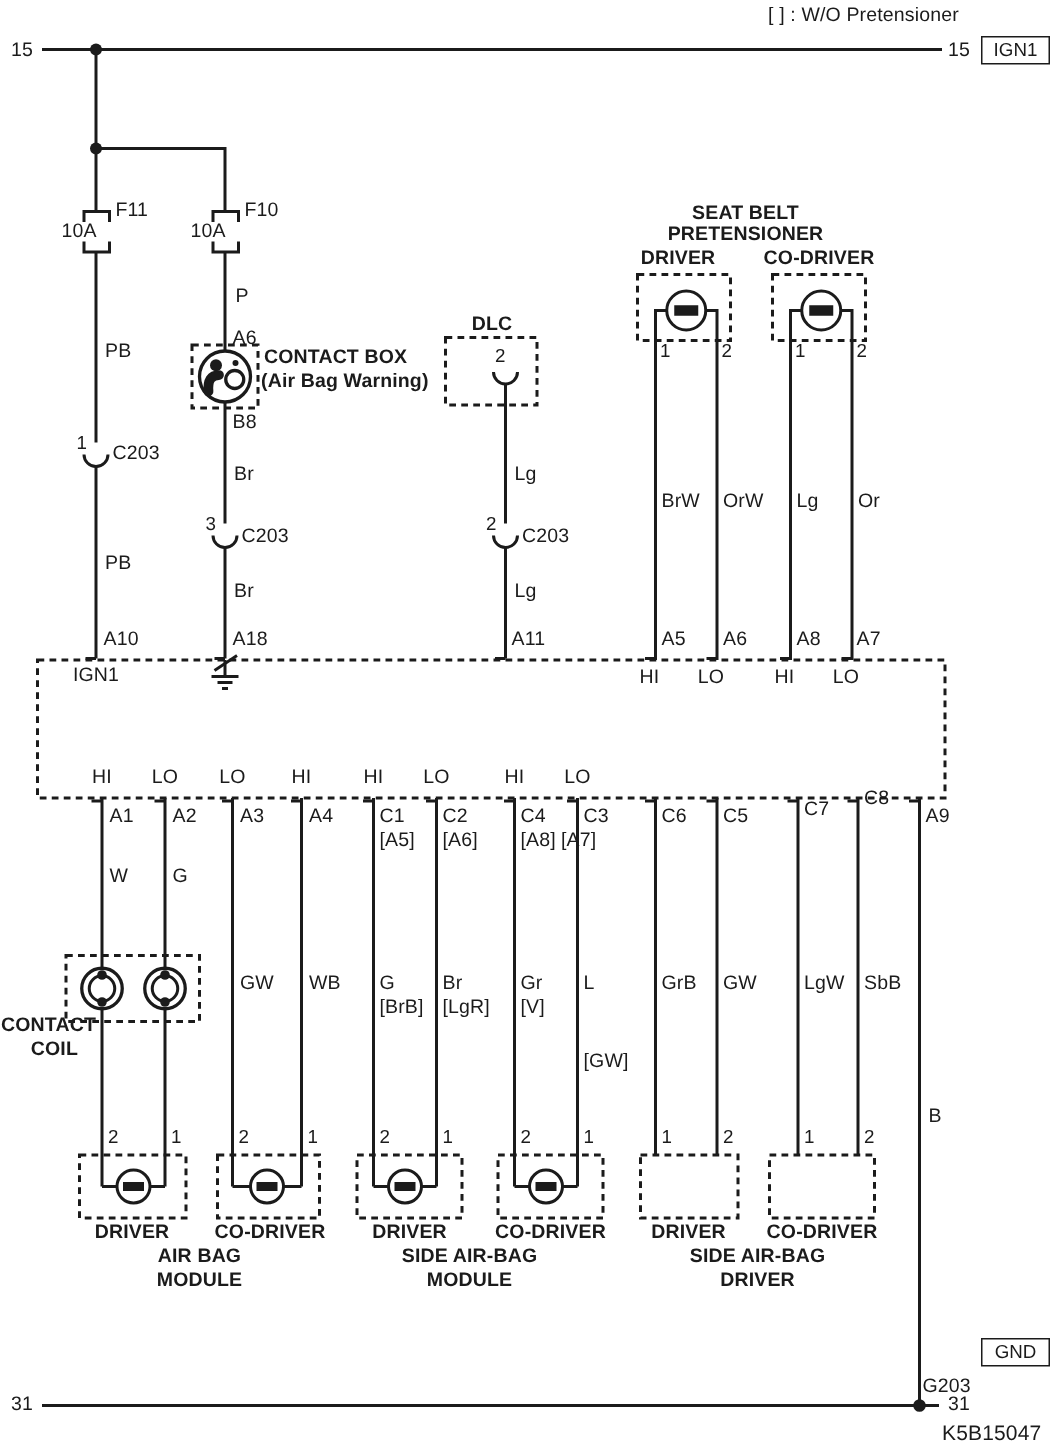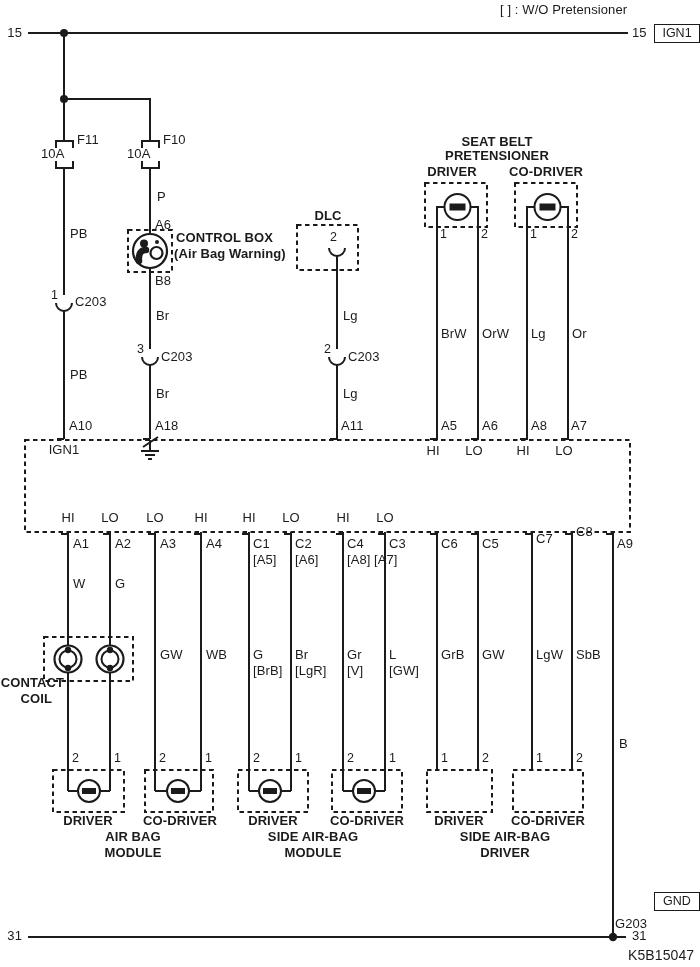--- a/index.html
+++ b/index.html
@@ -147,40 +147,40 @@
       <path d="M148,459H152"></path>
     </g>
 
     <g fill="#1b1b1b">
       <circle cx="64" cy="33" r="4"></circle>
       <circle cx="64" cy="99" r="4"></circle>
       <circle cx="613" cy="937" r="4.2"></circle>
     </g>
   </svg>
 
-  <span class="lb" style="left:500px;top:3px">[ ] : W/O Pretensioner</span>
+  <span class="lb" style="left:512px;top:3px">[ ] : W/O Pretensioner</span>
   <span class="lb r" style="left:22px;top:26px">15</span>
   <span class="lb" style="left:632px;top:26px">15</span>
   <div class="tag" style="left:654px;top:24px">IGN1</div>
 
   <span class="lb" style="left:77px;top:133px">F11</span>
   <span class="lb" style="left:41px;top:147px">10A</span>
   <span class="lb" style="left:163px;top:133px">F10</span>
   <span class="lb" style="left:127px;top:147px">10A</span>
 
   <span class="lb" style="left:70px;top:227px">PB</span>
   <span class="lb sm" style="left:51px;top:289px">1</span>
   <span class="lb" style="left:75px;top:295px">C203</span>
   <span class="lb" style="left:70px;top:368px">PB</span>
   <span class="lb" style="left:69px;top:419px">A10</span>
   <span class="lb c" style="left:64px;top:443px">IGN1</span>
 
   <span class="lb" style="left:157px;top:190px">P</span>
   <span class="lb" style="left:155px;top:218px">A6</span>
-  <span class="lb b" style="left:176px;top:231px">CONTROL BOX</span>
+  <span class="lb b" style="left:176px;top:231px">CONTACT BOX</span>
   <span class="lb b" style="left:174px;top:247px">(Air Bag Warning)</span>
   <span class="lb" style="left:155px;top:274px">B8</span>
   <span class="lb" style="left:156px;top:309px">Br</span>
   <span class="lb sm" style="left:137px;top:343px">3</span>
   <span class="lb" style="left:161px;top:350px">C203</span>
   <span class="lb" style="left:156px;top:387px">Br</span>
   <span class="lb" style="left:155px;top:419px">A18</span>
 
   <span class="lb b c" style="left:328px;top:209px">DLC</span>
   <span class="lb sm" style="left:330px;top:231px">2</span>
@@ -247,21 +247,21 @@
   <span class="lb" style="left:295px;top:648px">Br</span>
   <span class="lb" style="left:347px;top:648px">Gr</span>
   <span class="lb" style="left:389px;top:648px">L</span>
   <span class="lb" style="left:441px;top:648px">GrB</span>
   <span class="lb" style="left:482px;top:648px">GW</span>
   <span class="lb" style="left:536px;top:648px">LgW</span>
   <span class="lb" style="left:576px;top:648px">SbB</span>
   <span class="lb" style="left:253px;top:664px">[BrB]</span>
   <span class="lb" style="left:295px;top:664px">[LgR]</span>
   <span class="lb" style="left:347px;top:664px">[V]</span>
-  <span class="lb" style="left:389px;top:664px">[GW]</span>
+  <span class="lb" style="left:389px;top:700px">[GW]</span>
   <span class="lb" style="left:619px;top:737px">B</span>
 
   <span class="lb b r" style="left:64px;top:676px">CONTACT</span>
   <span class="lb b r" style="left:52px;top:692px">COIL</span>
 
   <span class="lb sm" style="left:72px;top:752px">2</span>
   <span class="lb sm" style="left:114px;top:752px">1</span>
   <span class="lb sm" style="left:159px;top:752px">2</span>
   <span class="lb sm" style="left:205px;top:752px">1</span>
   <span class="lb sm" style="left:253px;top:752px">2</span>

